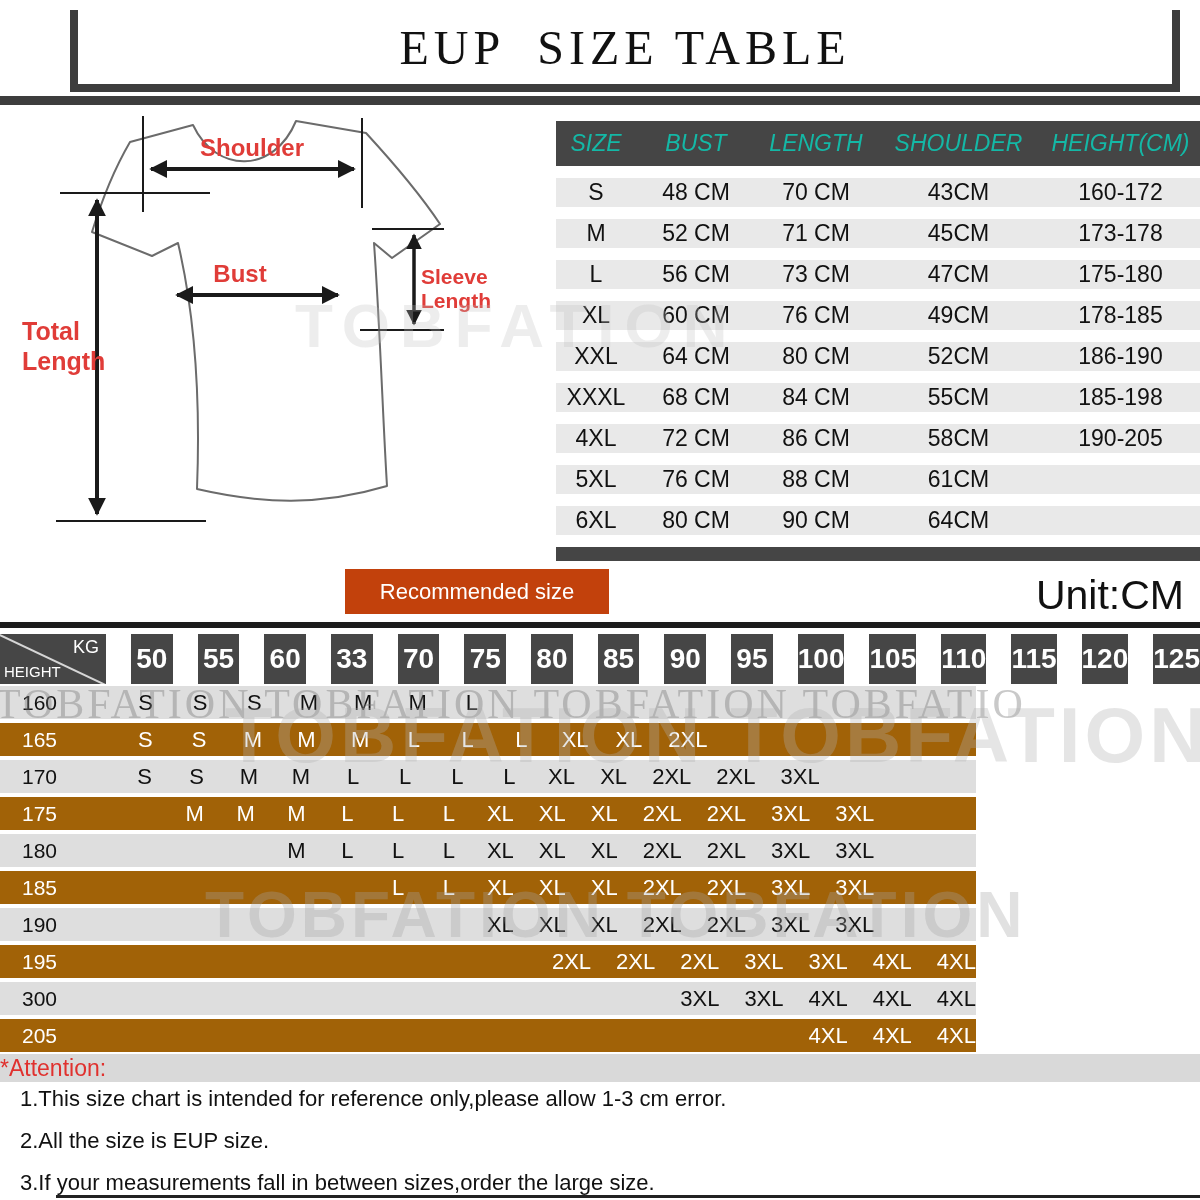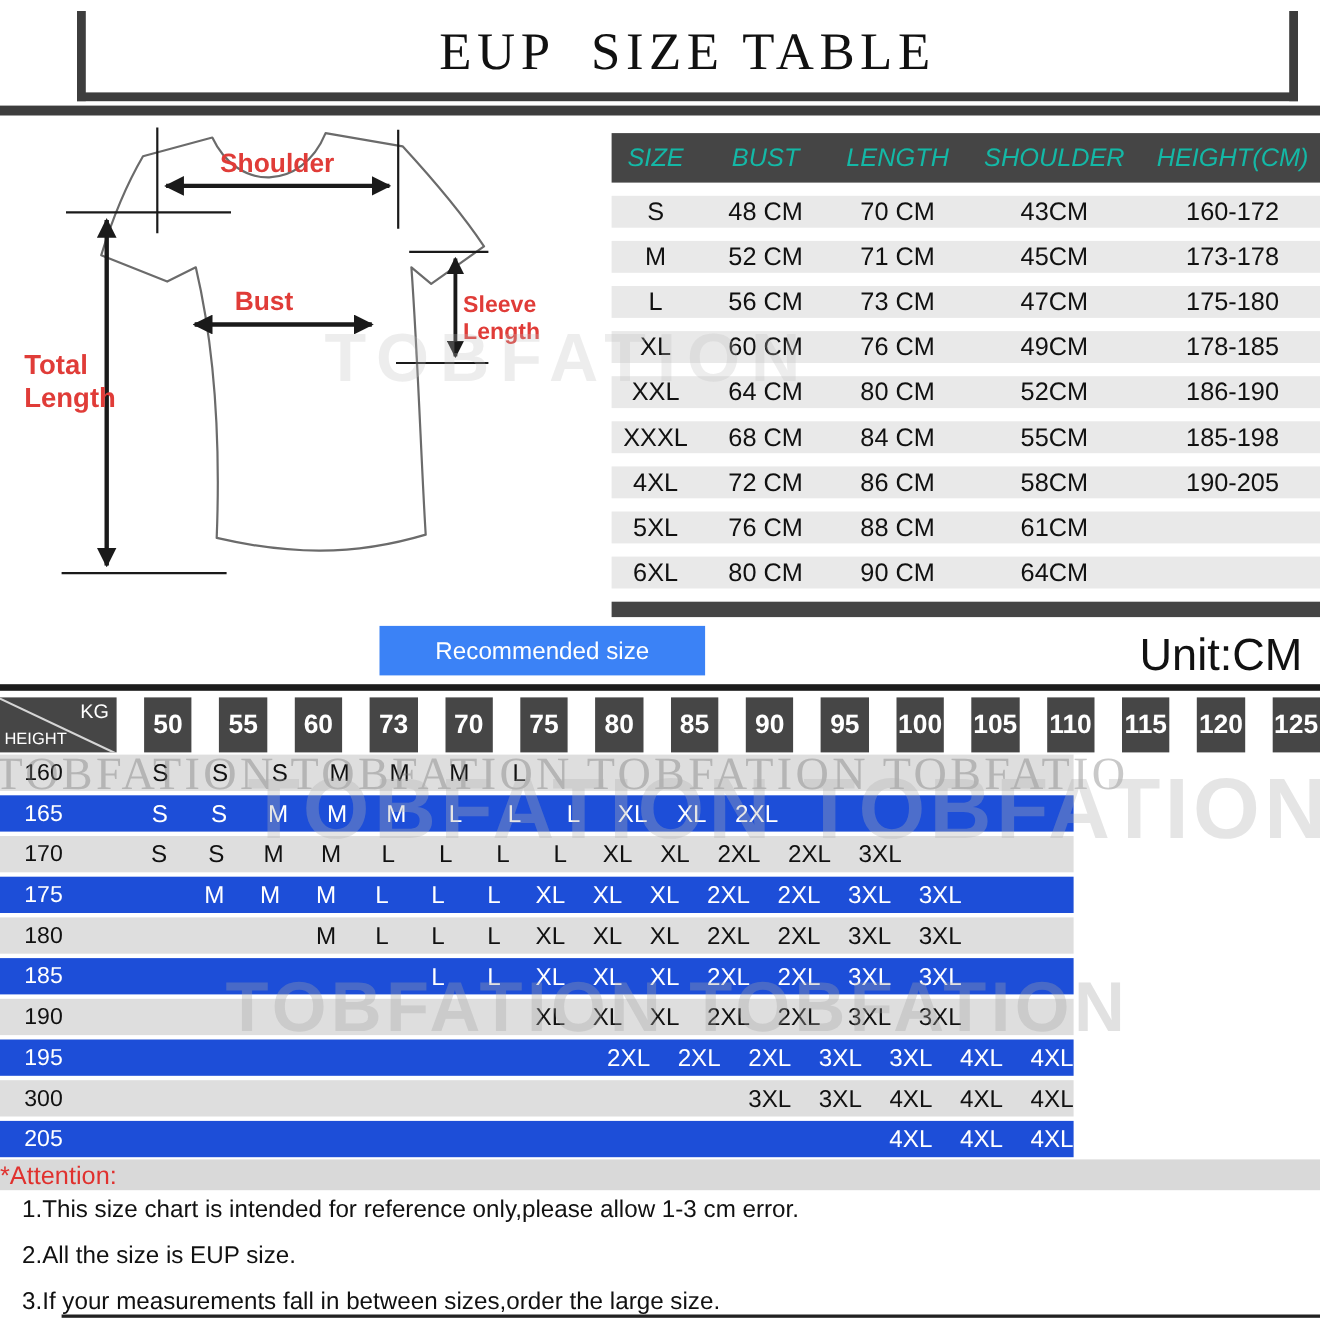--- a/index.html
+++ b/index.html
@@ -20,39 +20,39 @@
 
   
   .spec{position:absolute;left:556px;top:121px;width:644px;}
   .spec-header,.spec-row{display:grid;grid-template-columns:80px 120px 120px 165px 159px;align-items:center;}
   .spec-header{height:45px;background:#454545;color:#14b8a6;font-size:23px;font-style:italic;}
   .spec-hcell,.spec-cell{text-align:center;}
   .spec-row{height:29px;margin-top:12px;background:#e9e9e9;font-size:23px;color:#111;}
   .spec-footer{height:14px;margin-top:12px;background:#454545;}
 
   
-  .rec-bar{position:absolute;left:345px;top:569px;width:296px;height:45px;background:#3b82f6;color:#fff;
+  .rec-bar{position:absolute;left:345px;top:569px;width:264px;height:45px;background:#c2410c;color:#fff;
      display:flex;align-items:center;justify-content:center;font-size:22px;}
   .unit{position:absolute;right:16px;top:572px;font-size:41px;color:#111;}
   .divider-mid{position:absolute;left:0;top:622px;width:1200px;height:6px;background:#1c1c1c;}
 
   
   .m-header,.m-row{display:grid;grid-template-columns:106px repeat(16,1fr);column-gap:25px;}
   .m-header{position:absolute;left:0;top:634px;width:1200px;height:50px;}
   .m-hcell{background:#464646;color:#fff;display:flex;align-items:center;justify-content:center;
-     font-size:24px;font-weight:bold;}
+     font-size:28px;font-weight:bold;}
   .m-corner{position:relative;background:#464646;overflow:hidden;}
   .corner-diag{position:absolute;left:0;top:0;width:118px;height:2px;background:#d6d6d6;
      transform-origin:0 0;transform:rotate(25.3deg);}
   .corner-kg{position:absolute;right:7px;top:3px;color:#fff;font-size:18px;}
   .corner-height{position:absolute;left:4px;bottom:4px;color:#fff;font-size:15px;}
   .m-body{position:absolute;left:0;top:686px;width:976px;}
   .m-row{height:33px;margin-bottom:4px;align-items:center;font-size:22px;}
   .m-row.light{background:#dedede;color:#111;}
-  .m-row.dark{background:#1d4ed8;color:#fff;}
+  .m-row.dark{background:#a16207;color:#fff;}
   .m-hlabel{padding-left:22px;font-size:21px;text-align:left;}
   .m-cell{text-align:center;}
 
   
   .att-band{position:absolute;left:0;top:1054px;width:1200px;height:28px;background:#d9d9d9;
      display:flex;align-items:center;box-sizing:border-box;}
   .att-heading{color:#e0312e;font-size:23px;}
   .notes{position:absolute;left:20px;top:1086px;font-size:22px;color:#111;}
   .note{margin-bottom:16px;}
   .bottom-line{position:absolute;left:56px;top:1195px;width:1144px;height:3px;background:#222;}
@@ -190,21 +190,21 @@
 
   <div class="m-header" id="matrix-header">
     <div class="m-corner">
       <div class="corner-diag"></div>
       <div class="corner-kg">KG</div>
       <div class="corner-height">HEIGHT</div>
     </div>
   <div class="m-hcell">50</div>
       <div class="m-hcell">55</div>
       <div class="m-hcell">60</div>
-      <div class="m-hcell">73</div>
+      <div class="m-hcell">33</div>
       <div class="m-hcell">70</div>
       <div class="m-hcell">75</div>
       <div class="m-hcell">80</div>
       <div class="m-hcell">85</div>
       <div class="m-hcell">90</div>
       <div class="m-hcell">95</div>
       <div class="m-hcell">100</div>
       <div class="m-hcell">105</div>
       <div class="m-hcell">110</div>
       <div class="m-hcell">115</div>

